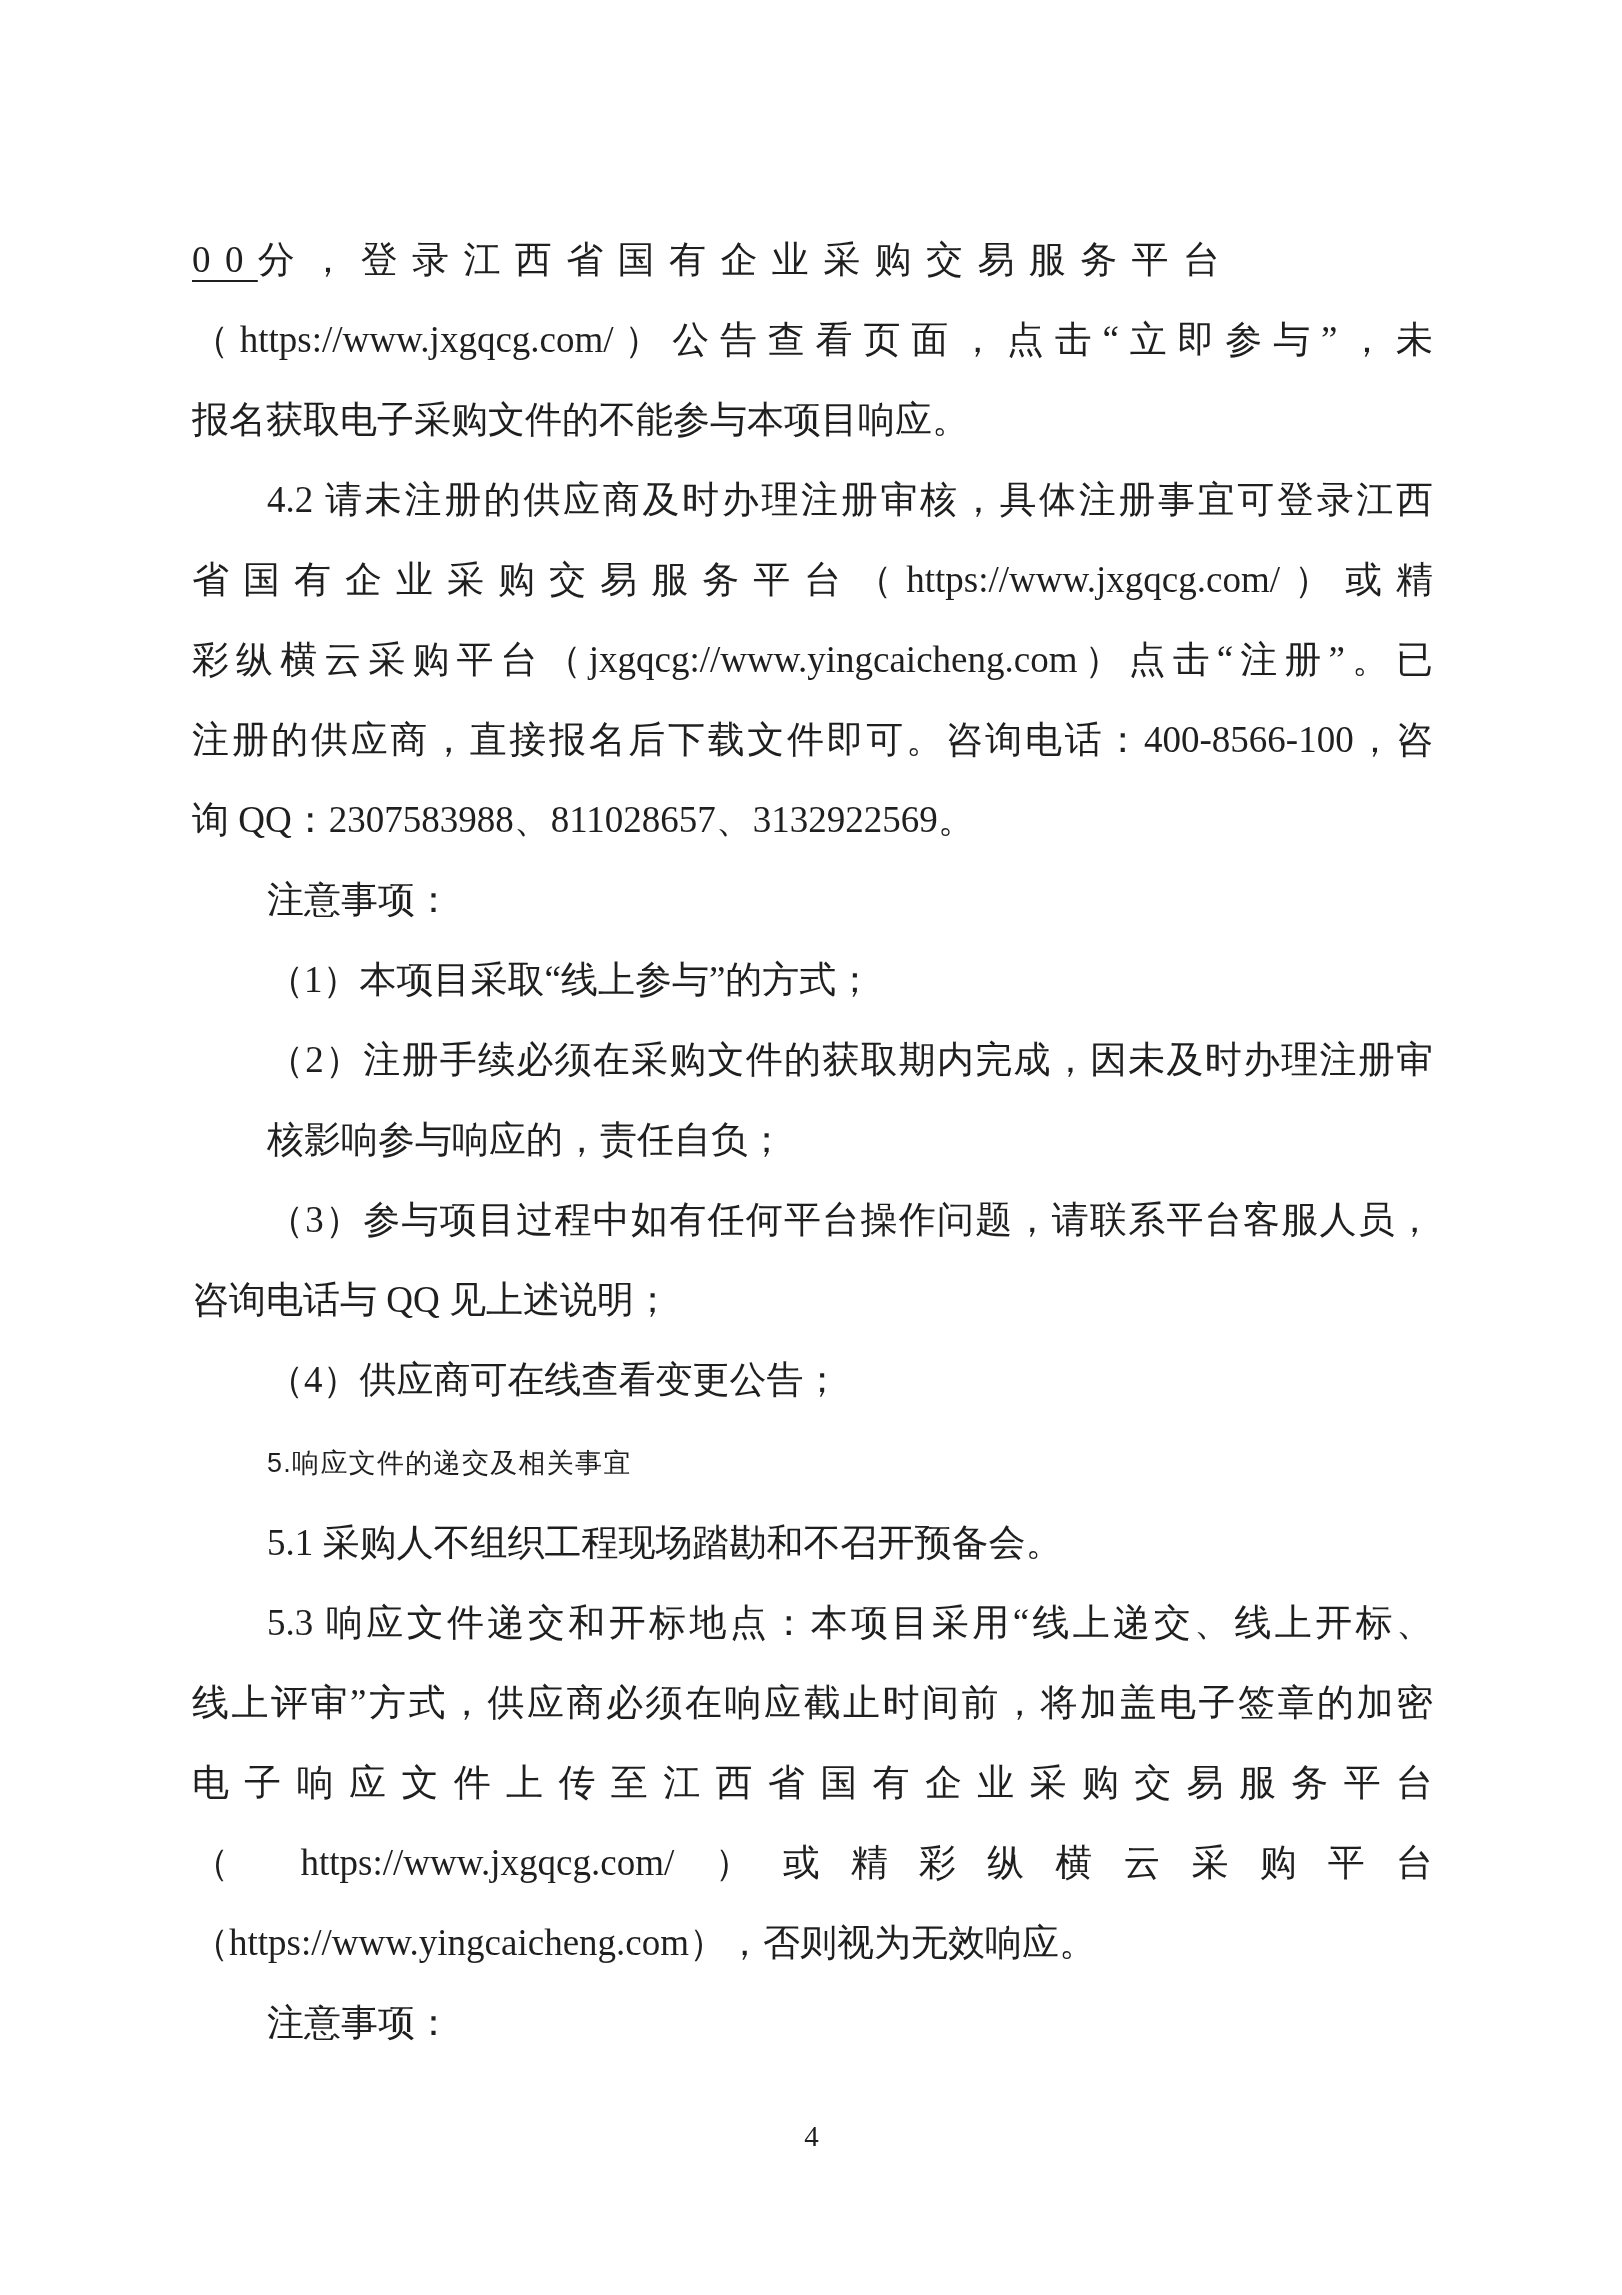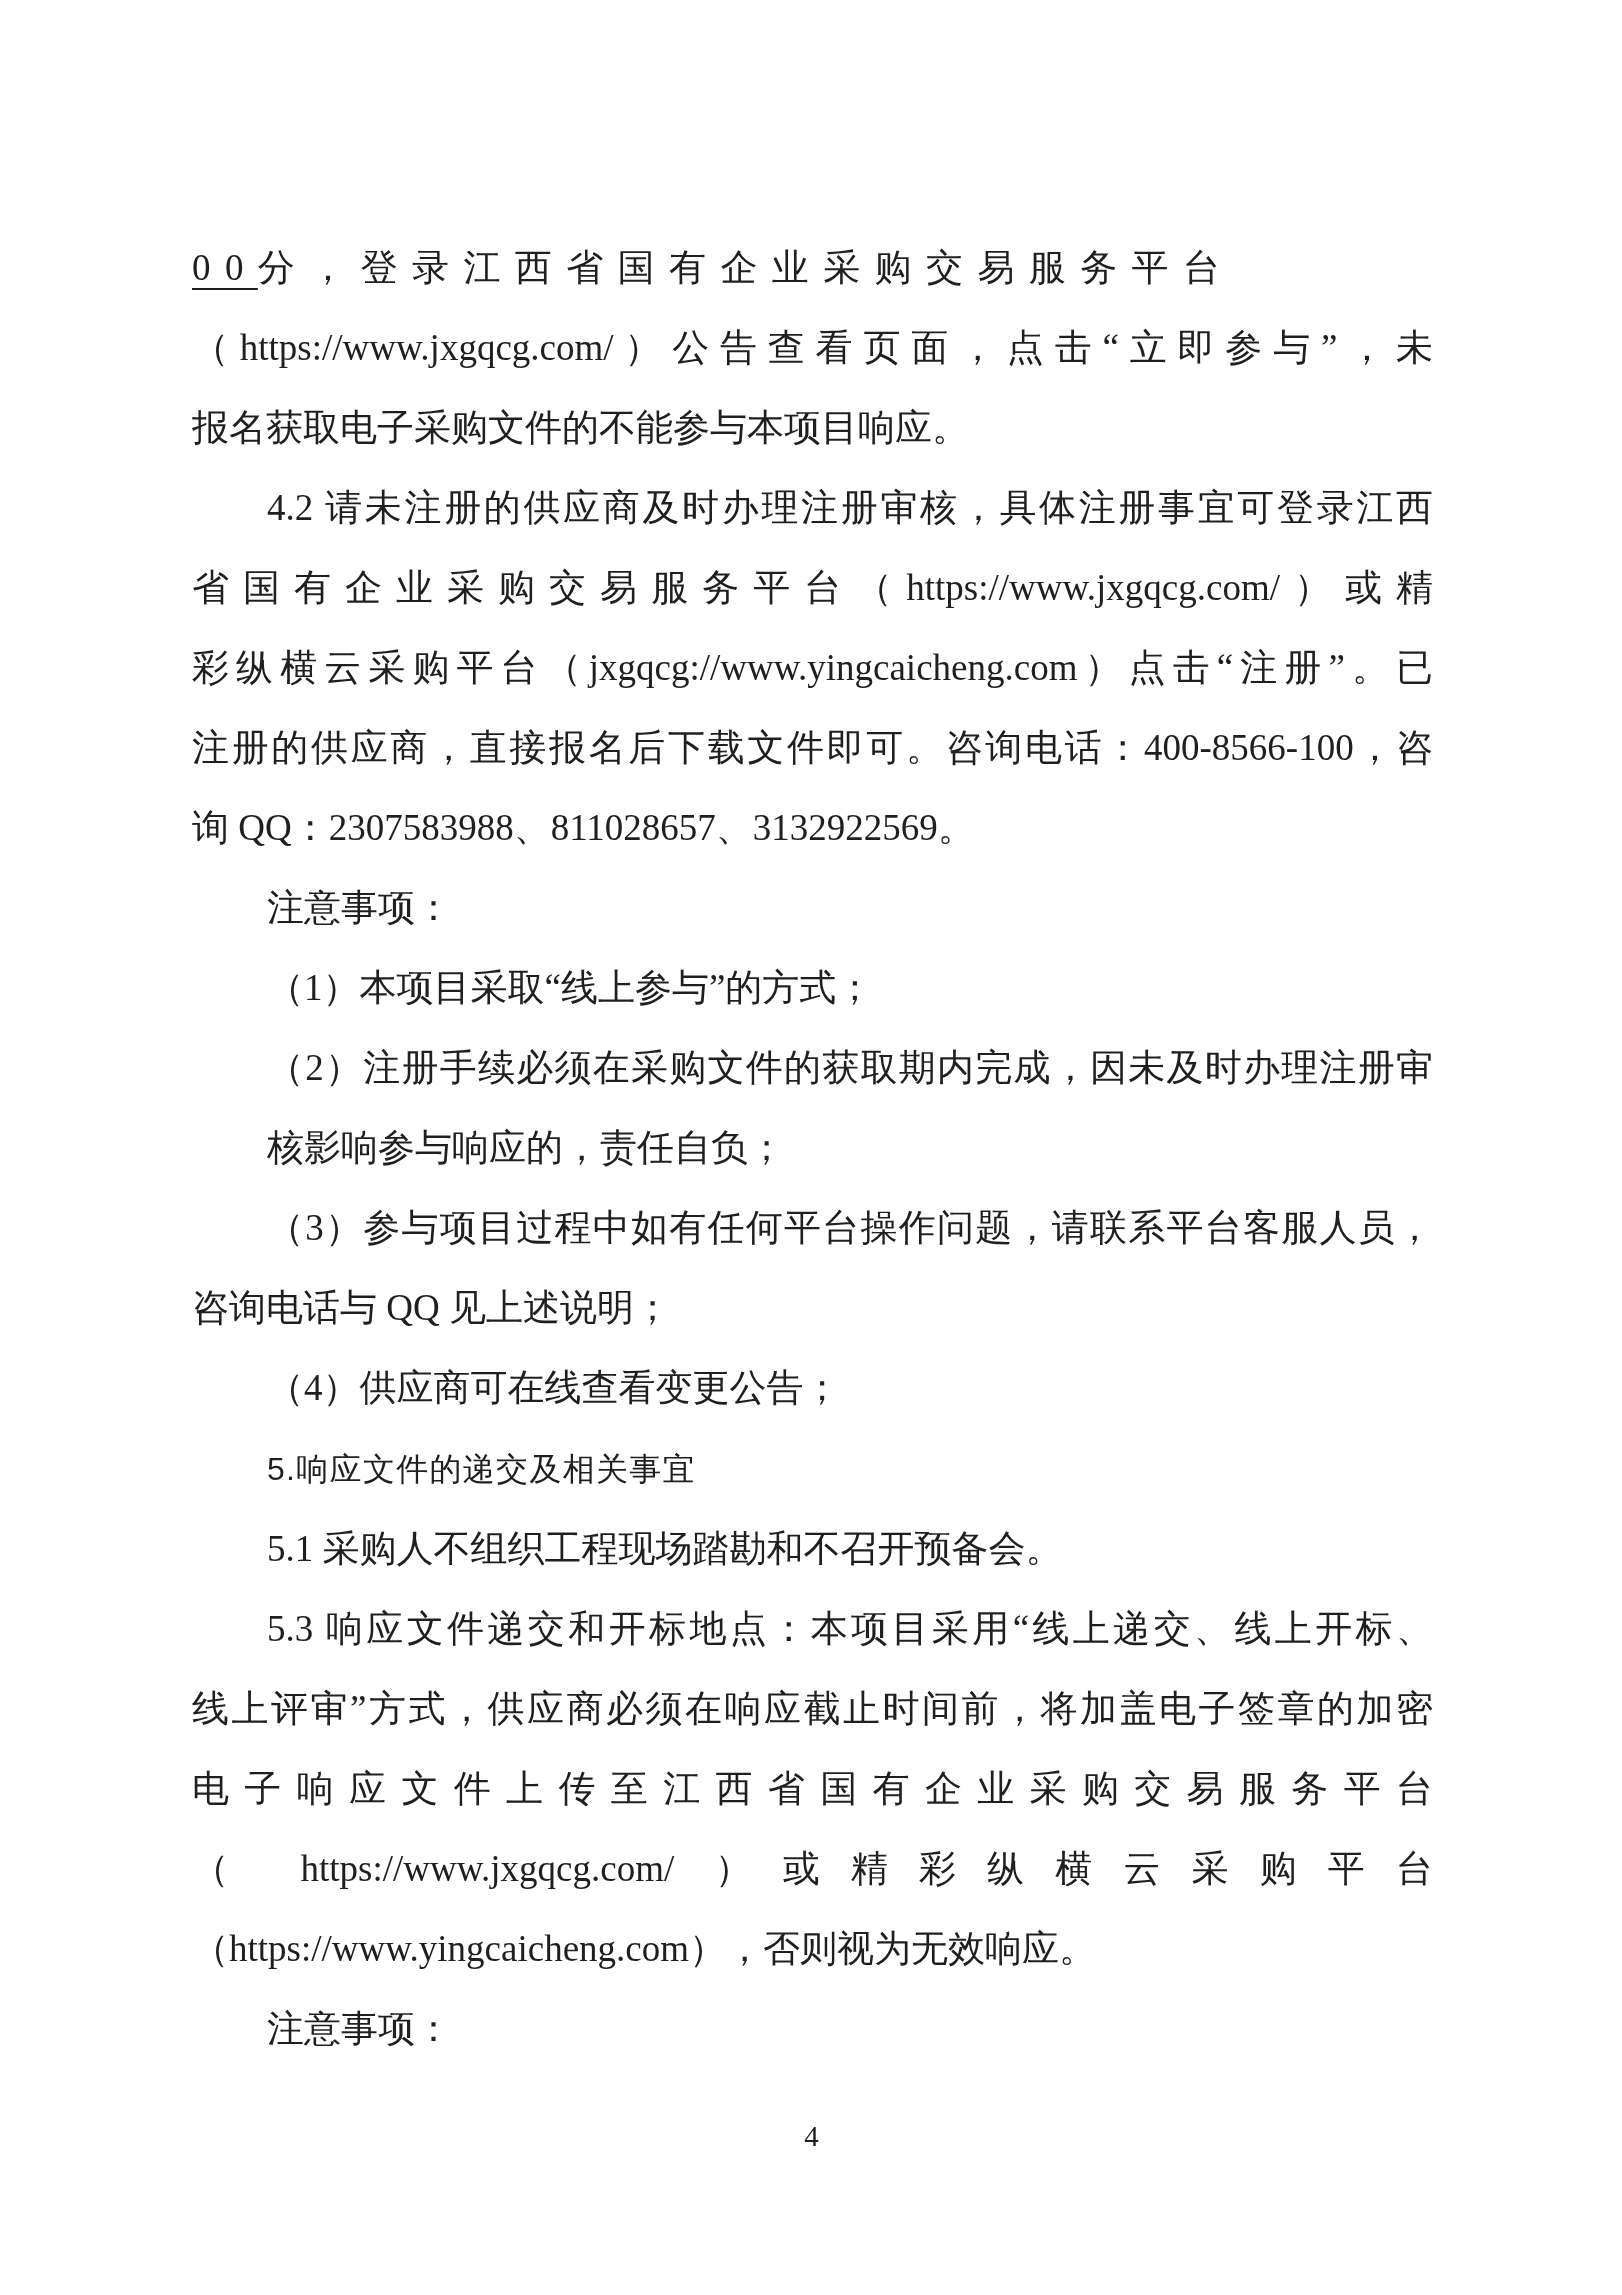--- a/index.html
+++ b/index.html
@@ -10,32 +10,32 @@
     font-family: "Liberation Serif", "DejaVu Serif", serif;
   }
   .page {
     position: relative;
     width: 1623px; height: 2295px;
     overflow: hidden;
     background: #ffffff;
   }
   .content {
     position: absolute;
-    left: 192px; top: 228px;
+    left: 192px; top: 220px;
     width: 1241px;
     font-size: 37px;
     line-height: 80px;
   }
   .line { min-height: 80px; text-align: left; }
   .line.indent { text-indent: 75px; }
   .line.justify { text-align: justify; text-align-last: justify; }
   .line.wide { letter-spacing: 14.4px; }
   .line.heading span {
     font-family: "Liberation Sans", "DejaVu Sans", sans-serif;
-    font-size: 32px;
+    font-size: 27px;
     letter-spacing: 1.3px;
   }
   .b { font-weight: 400; margin-top: 9px; }
   .u {
     text-decoration: underline;
     text-decoration-thickness: 2px;
     text-underline-offset: 7.9px;
   }
   .footer {
     position: absolute;

